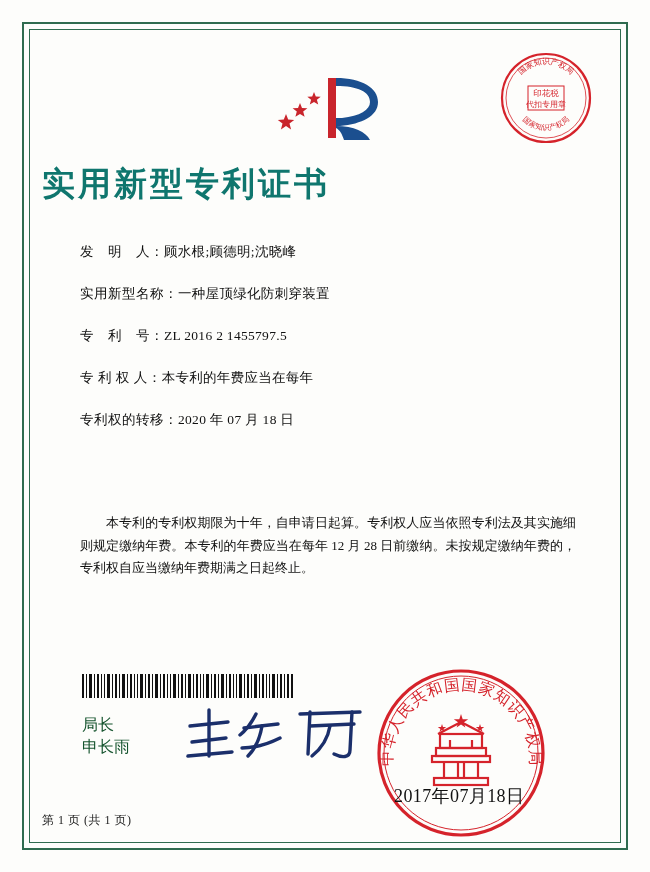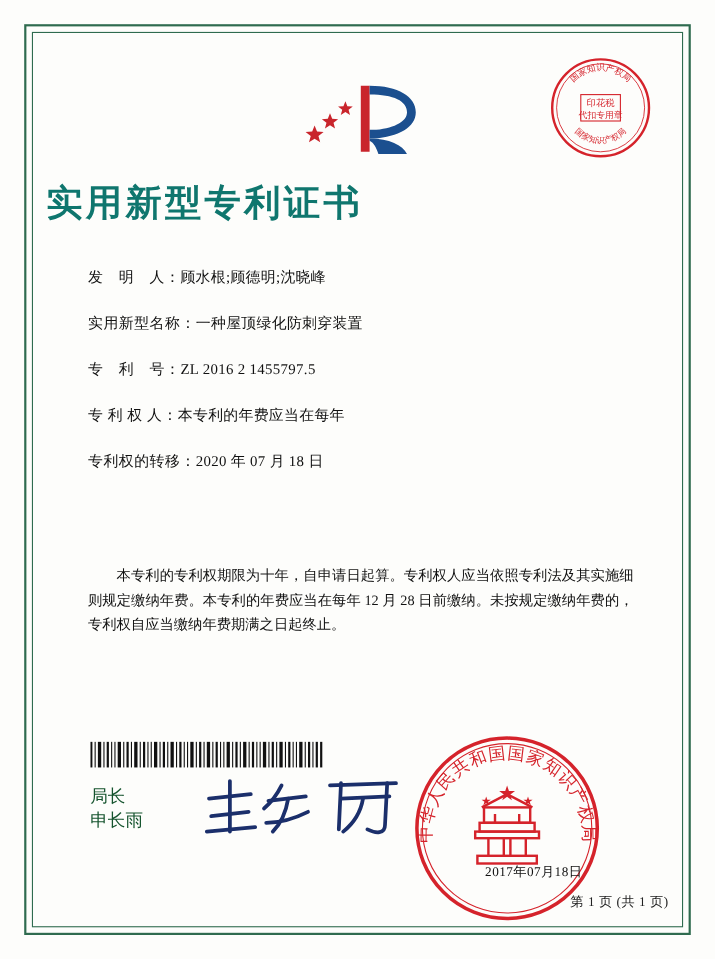--- a/index.html
+++ b/index.html
@@ -166,33 +166,32 @@
     top: 622px;
     width: 178px;
     height: 178px;
   }
   .stamp-main svg { display: block; }
 
   .stamp-date {
     position: absolute;
     left: 352px;
     top: 742px;
-    font-size: 12px;
+    font-size: 18px;
     color: #111;
     letter-spacing: 0.4px;
-    padding-left: 47px;
   }
 
   
   .footer {
     position: absolute;
     left: 0;
     top: 770px;
     width: 566px;
-    text-align: right;
+    text-align: left;
     font-size: 12px;
     color: #222;
     letter-spacing: 0.5px;
   }
 </style>
 </head>
 <body>
 
 <div class="page">
 

